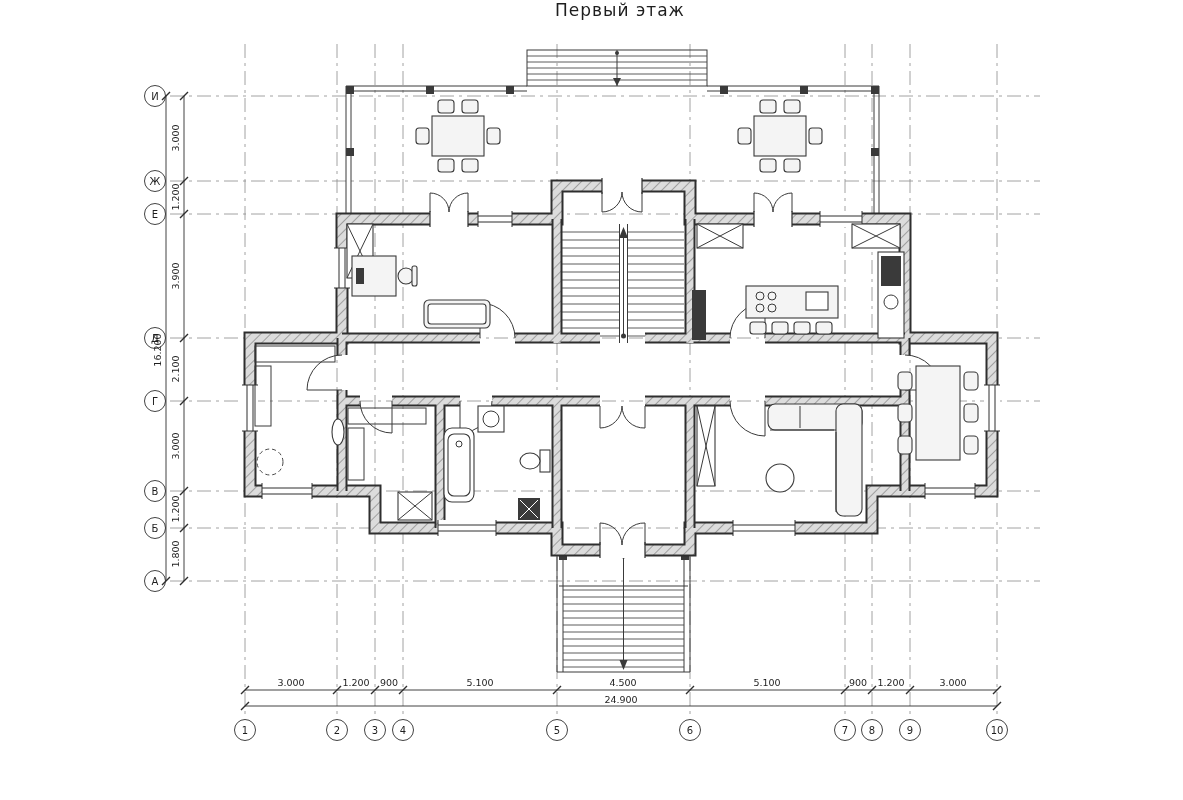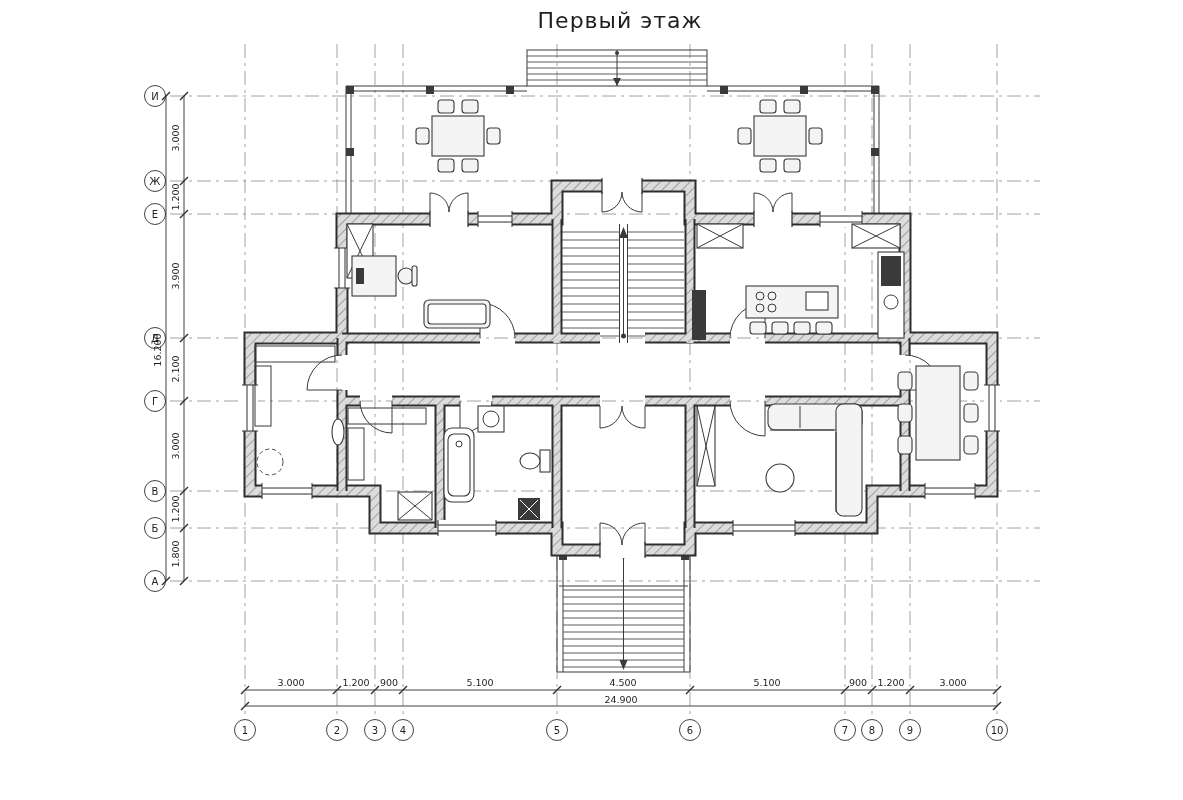--- a/index.html
+++ b/index.html
@@ -1,19 +1,19 @@
 <!DOCTYPE html>
 <html><head>
 <meta charset="utf-8">
 <style>
   html,body{margin:0;padding:0;background:#fff;}
   .sheet{position:relative;width:1183px;height:800px;background:#ffffff;overflow:hidden;
          font-family:"DejaVu Sans",sans-serif;}
-  .plan-title{position:absolute;top:8px;left:620px;transform:translateX(-50%);
-              font-size:22px;letter-spacing:1px;color:#1e1e1e;white-space:nowrap;}
+  .plan-title{position:absolute;top:0;left:620px;transform:translateX(-50%);
+              font-size:17px;letter-spacing:1px;color:#1e1e1e;white-space:nowrap;}
   svg{position:absolute;top:0;left:0;}
   svg text{font-family:"DejaVu Sans",sans-serif;fill:#1e1e1e;}
   .dim{font-size:9.5px;}
   .bub{font-size:10px;}
   .thin{stroke:#3a3a3a;stroke-width:1;fill:none;}
   .furn{stroke:#3a3a3a;stroke-width:1.1;fill:#f4f4f4;}
   .furnw{stroke:#3a3a3a;stroke-width:1.1;fill:#ffffff;}
   .dark{fill:#3a3a3a;stroke:none;}
   .grid{stroke:#8c8c8c;stroke-width:0.8;fill:none;stroke-dasharray:14 5 3 5;}
   .dimline{stroke:#2e2e2e;stroke-width:0.9;fill:none;}

